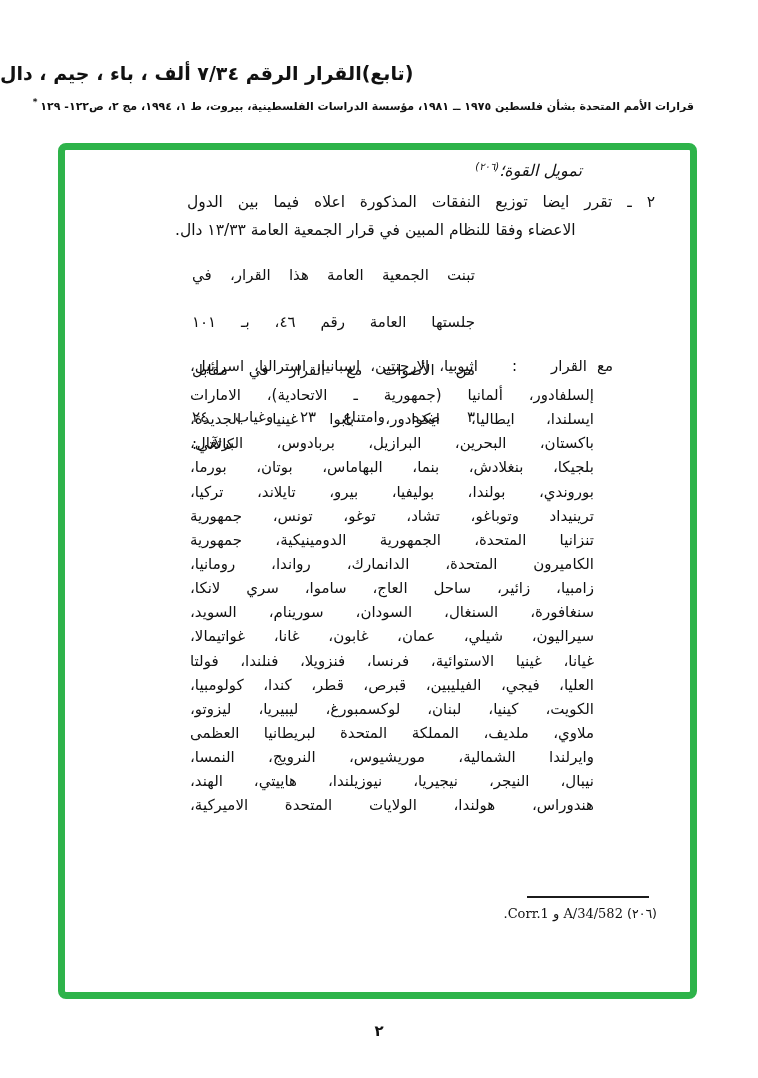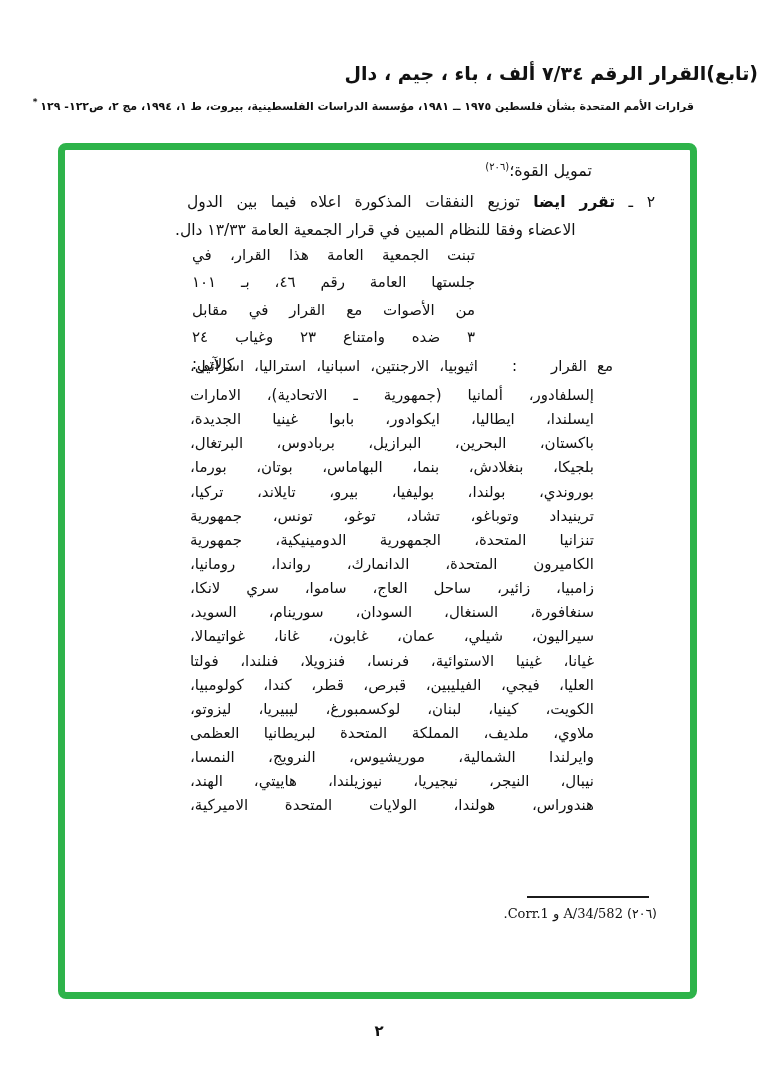--- a/index.html
+++ b/index.html
@@ -9,21 +9,21 @@
     background:#ffffff;
     font-family:"DejaVu Sans",sans-serif;
     color:#111;
     direction:rtl;
     overflow:hidden;
   }
   .abs{position:absolute;}
   
   .doc-title{
     top:62px;left:0;right:0;
-    text-align:right;
+    text-align:left;
     font-size:19px;font-weight:bold;
     letter-spacing:0px;
     white-space:nowrap;
   }
   .citation-row{
     top:100px;left:62px;width:632px;
     display:flex;flex-direction:row;align-items:flex-start;
     direction:rtl;
     font-size:11px;font-weight:bold;
   }
@@ -38,50 +38,51 @@
   
   .res-box{
     top:143px;left:58px;
     width:625px;height:842px;
     border:7px solid #2eb34a;
     border-radius:8px;
     background:#fff;
   }
   
   .heading-tail{
-    top:161px;right:166px;
+    top:161px;right:176px;
     font-size:16px;
     white-space:nowrap;
+    font-style:italic;
   }
   .fn-ref{
     font-size:10px;position:relative;top:-6px;
   }
   
   .jl{text-align:justify;text-align-last:justify;}
   .para-line1{
     top:191px;left:187px;width:468px;
     font-size:15.5px;line-height:22px;white-space:nowrap;
     display:block;
   }
-  .para-line1 .b{font-weight:bold;}
+  .para-line1 .b{font-weight:normal;}
   .para-line2{
     top:219px;left:175px;width:450px;
     font-size:15.5px;line-height:22px;
     text-align:left;white-space:nowrap;
   }
   
   .adoption{
     top:242px;left:192px;width:283px;
     font-size:15px;
   }
   .adoption-line{
     height:27.3px;line-height:27.3px;
     white-space:nowrap;overflow:visible;
   }
-  .adoption-line.jl{text-align:justify;text-align-last:justify;}
+  .adoption-line.jl{text-align:justify;text-align-last:justify;margin-top:20px;}
   .adoption-last{text-align:left;text-align-last:left;}
   
   .vote-line1{
     top:355px;left:190px;width:423px;
     font-size:15px;line-height:22px;white-space:nowrap;
   }
   .vote-line1 .gap{display:inline-block;width:14px;}
   .countries{
     top:383px;left:190px;width:404px;
     font-size:15px;

